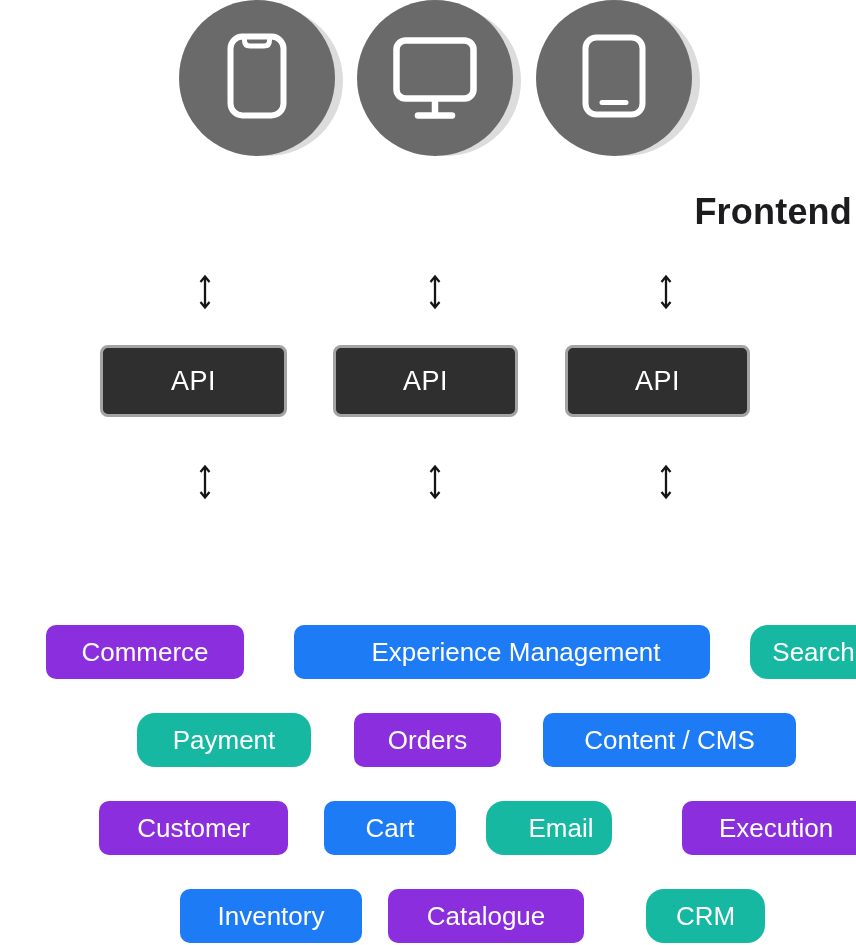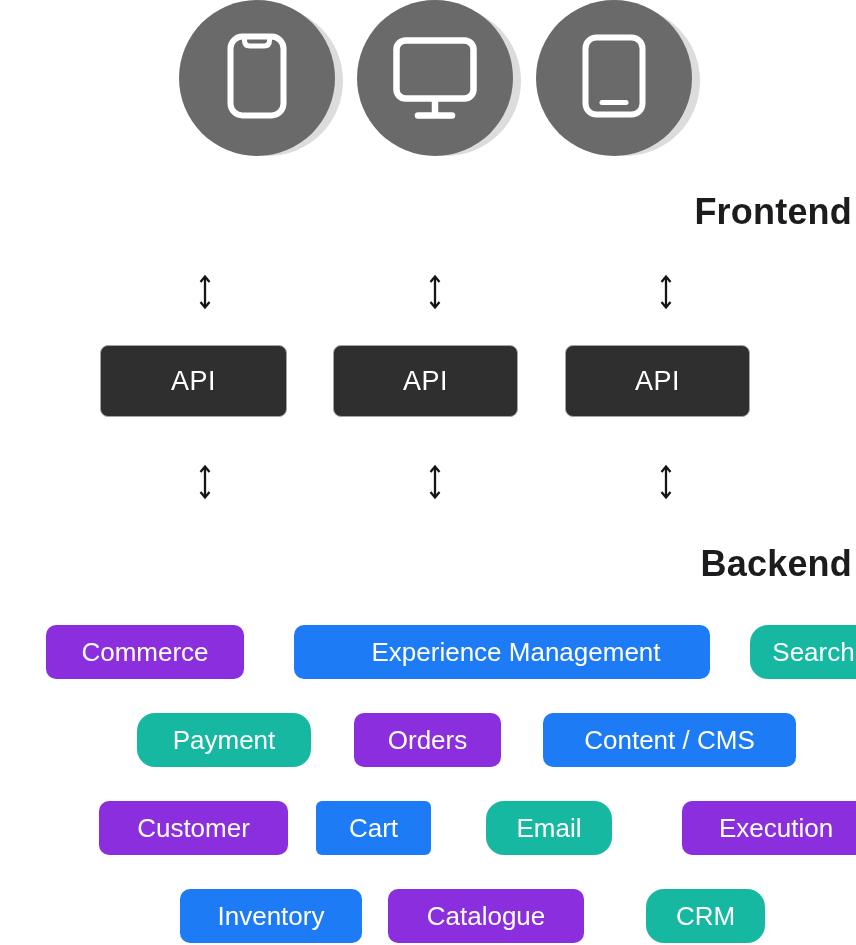--- a/index.html
+++ b/index.html
@@ -53,21 +53,21 @@
   .arrow-col-1 { left: 197px; }
   .arrow-col-2 { left: 427px; }
   .arrow-col-3 { left: 658px; }
 
   
   .api-box {
     position: absolute;
     top: 345px;
     height: 72px;
     background: var(--api_box, #2F2F2F);
-    border: 1px solid #a3a3a3;
+    border: 3px solid #a3a3a3;
     border-radius: 8px;
     box-sizing: border-box;
     color: #ffffff;
     font-size: 27px;
     font-weight: 500;
     display: flex;
     align-items: center;
     justify-content: center;
     letter-spacing: 0.5px;
   }
@@ -172,32 +172,31 @@
     </svg>
   </span>
   <span class="arrow arrow-row-2 arrow-col-3">
     <svg width="16" height="40" viewBox="0 0 16 40">
       <path d="M8,5.5 v29" fill="none" stroke="#151515" stroke-width="2.3"></path>
       <path d="M3.5,10 L8,4.5 L12.5,10" fill="none" stroke="#151515" stroke-width="2.3"></path>
       <path d="M3.5,30 L8,35.5 L12.5,30" fill="none" stroke="#151515" stroke-width="2.3"></path>
     </svg>
   </span>
 
-  <div class="layer-heading heading-backend">Backend</div>
 
   <div class="pill purple row-1" style="left:2px;   width:198px;">Commerce</div>
   <div class="pill blue   row-1" style="left:250px; width:388px;padding-left:28px;">Experience Management</div>
   <div class="pill teal   row-1" style="left:706px; width:127px;">Search</div>
 
   <div class="pill teal   row-2" style="left:93px;  width:174px;">Payment</div>
   <div class="pill purple row-2" style="left:310px; width:147px;">Orders</div>
   <div class="pill blue   row-2" style="left:499px; width:253px;">Content / CMS</div>
 
   <div class="pill purple row-3" style="left:55px;  width:189px;">Customer</div>
-  <div class="pill blue   row-3" style="left:272px; width:115px;border-radius:6px;">Cart</div>
-  <div class="pill teal   row-3" style="left:442px; width:126px;">Email</div>
+  <div class="pill blue   row-3" style="left:280px; width:132px;">Cart</div>
+  <div class="pill teal   row-3" style="left:442px; width:102px;padding-left:24px;">Email</div>
   <div class="pill purple row-3" style="left:638px; width:188px;">Execution</div>
 
   <div class="pill blue   row-4" style="left:136px; width:182px;">Inventory</div>
   <div class="pill purple row-4" style="left:344px; width:196px;">Catalogue</div>
   <div class="pill teal   row-4" style="left:602px; width:119px;">CRM</div>
 
 </div>
 
 </body></html>

